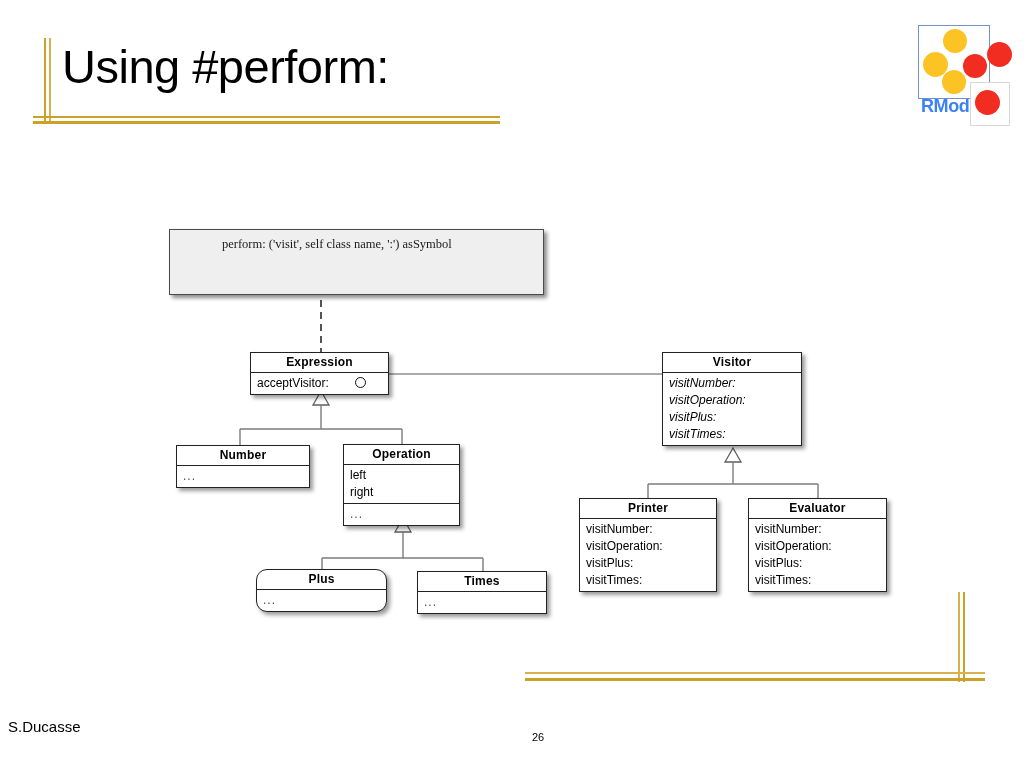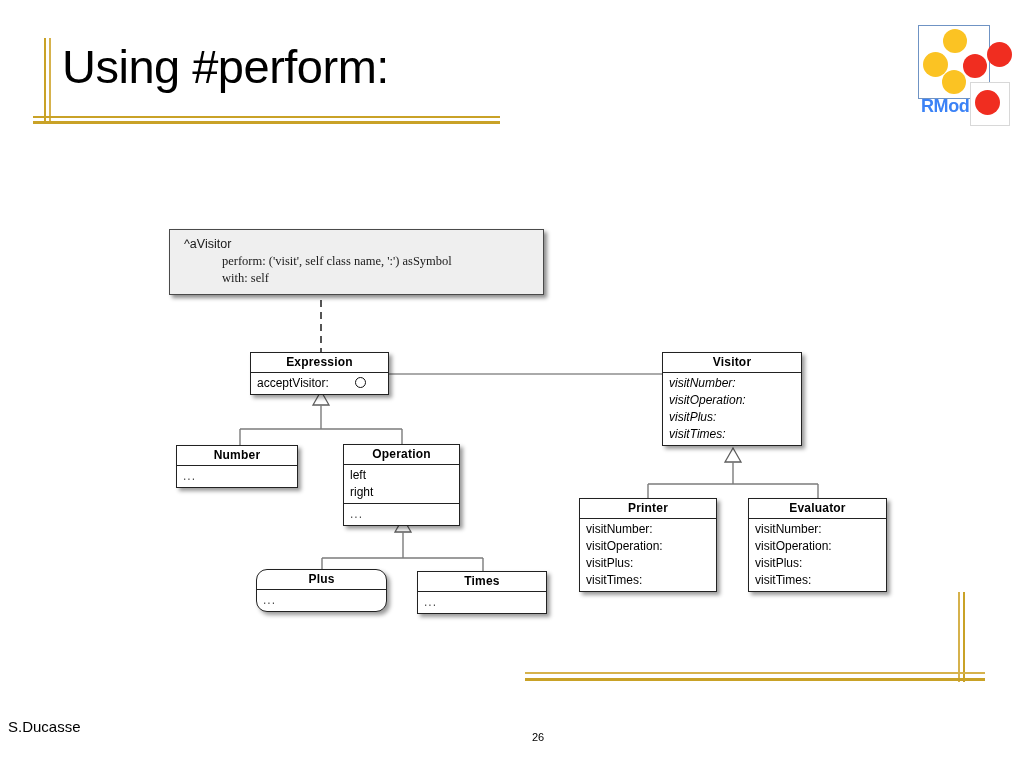--- a/index.html
+++ b/index.html
@@ -148,21 +148,21 @@
     border-bottom: 1px solid #222222;
   }
   .uml-compartment:last-child { border-bottom: none; }
   .uml-compartment .m { display: block; white-space: nowrap; }
   .italic .m { font-style: italic; }
   .ellipsis { color: #4c4c4c; letter-spacing: 1px; }
 
   
   #cls-expression { left: 250px; top: 352px; width: 139px; }
   #cls-visitor    { left: 662px; top: 352px; width: 140px; }
-  #cls-number     { left: 176px; top: 445px; width: 122px; }
+  #cls-number     { left: 176px; top: 445px; width: 134px; }
   #cls-operation  { left: 343px; top: 444px; width: 117px; }
   #cls-plus       { left: 256px; top: 569px; width: 131px; border-radius: 11px; }
   #cls-times      { left: 417px; top: 571px; width: 130px; }
   #cls-printer    { left: 579px; top: 498px; width: 138px; }
   #cls-evaluator  { left: 748px; top: 498px; width: 139px; }
 
   #cls-expression .uml-compartment { position: relative; }
   #socket-circle {
     position: absolute;
     right: 22px;
@@ -236,23 +236,21 @@
   <line x1="483" y1="558" x2="483" y2="572" stroke="#7b7b7b" stroke-width="1.4"></line>
 
   <polygon points="733,448 725,462 741,462" fill="#ffffff" stroke="#5e5e5e" stroke-width="1.3"></polygon>
   <line x1="733" y1="462" x2="733" y2="484" stroke="#7b7b7b" stroke-width="1.4"></line>
   <line x1="648" y1="484" x2="818" y2="484" stroke="#7b7b7b" stroke-width="1.4"></line>
   <line x1="648" y1="484" x2="648" y2="499" stroke="#7b7b7b" stroke-width="1.4"></line>
   <line x1="818" y1="484" x2="818" y2="499" stroke="#7b7b7b" stroke-width="1.4"></line>
 </svg>
 
 <div id="note-box">
-  <div class="note-line">^aVisitor</div>
   <div class="note-line note-indent">perform: ('visit', self class name, ':') asSymbol</div>
-  <div class="note-line note-indent">with: self</div>
 </div>
 
 <div class="uml-class" id="cls-expression">
   <div class="uml-name">Expression</div>
   <div class="uml-compartment">
     <span class="m">acceptVisitor:</span>
     <span id="socket-circle"></span>
   </div>
 </div>
 

